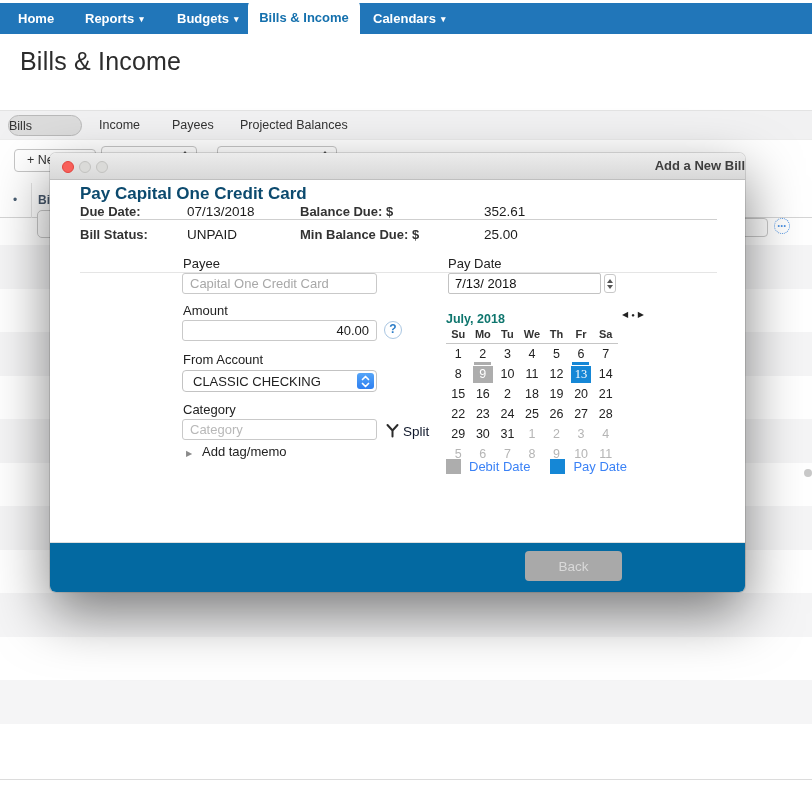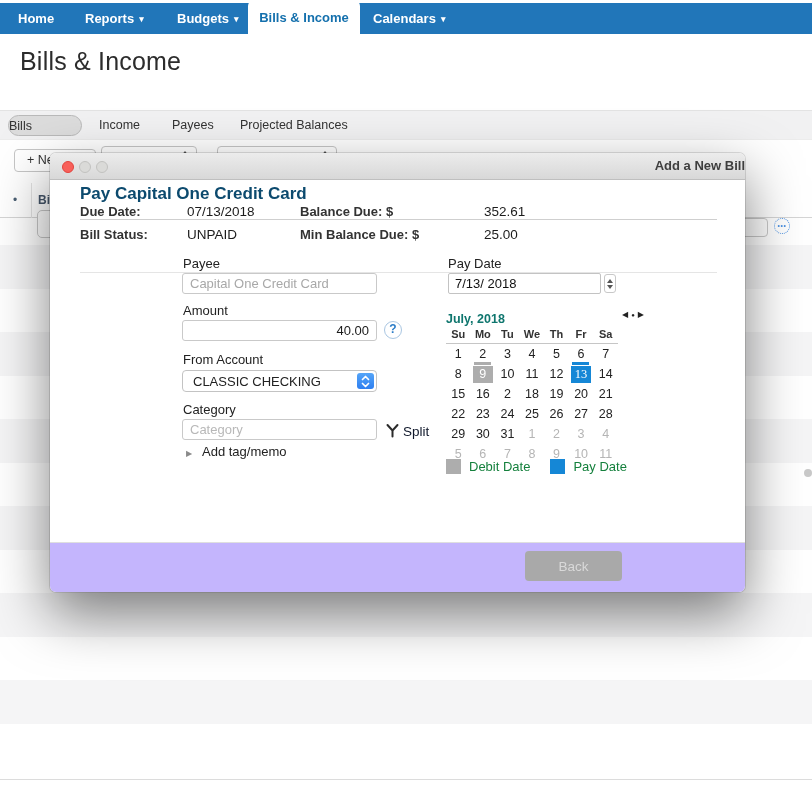--- a/index.html
+++ b/index.html
@@ -87,24 +87,24 @@
   .cal-nav { position:absolute; right:-26px; top:1px; display:flex; align-items:center; gap:3px; color:#222; }
   .cal-nav .arr { font-size:8px; } .cal-nav .dot { font-size:6px; }
   .cal-head { display:flex; margin-top:5px; border-bottom:1px solid #c6c6c6; padding-bottom:3px; }
   .cal-h { width:24.57px; text-align:center; font-size:11px; font-weight:bold; color:#333; }
   .cal-row { display:flex; height:20px; }
   .cal-cell { position:relative; width:24.57px; display:flex; align-items:center; justify-content:center; }
   .cal-num { font-size:12.5px; color:#222; display:inline-block; min-width:20px; height:17px; line-height:17px; text-align:center; }
   .cal-marker { position:absolute; left:3px; bottom:-1px; width:17px; height:3.5px; }
   .cal-legend { position:absolute; left:396px; top:306px; display:flex; align-items:center; gap:8px; }
   .legend-swatch { width:15px; height:15px; display:inline-block; }
-  .legend-label { font-size:13px; color:#15803d; margin-right:12px; }
-
-  
-  .dlg-footer { position:absolute; left:0; top:389px; width:695px; height:50px; background:#c4b5fd; border-top:1px solid #dfdfdf; border-radius:0 0 6px 6px; }
+  .legend-label { font-size:13px; color:#3b82f6; margin-right:12px; }
+
+  
+  .dlg-footer { position:absolute; left:0; top:389px; width:695px; height:50px; background:#0369a1; border-top:1px solid #dfdfdf; border-radius:0 0 6px 6px; }
   .btn { position:absolute; top:8px; width:97px; height:30px; border:none; border-radius:4px; font-family:"Liberation Sans",sans-serif; font-size:13.5px; }
   .btn-back { left:475px; background:#a9a9a9; color:#d9d9d9; }
   .btn-next { left:583px; background:#1287d1; color:#fff; }
 </style>
 </head>
 <body>
 
 <div id="screen">
 
   <div class="navbar">

